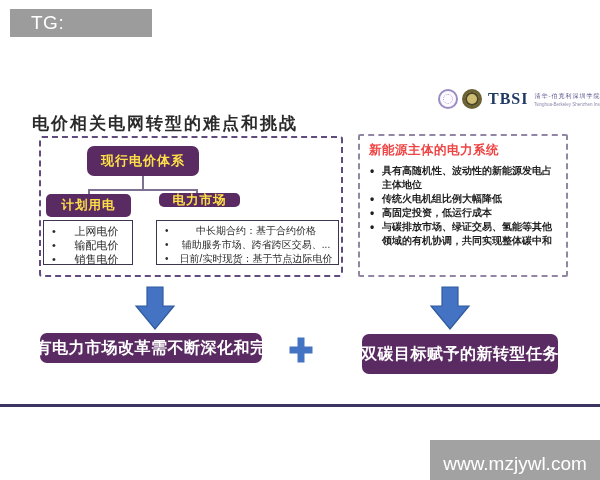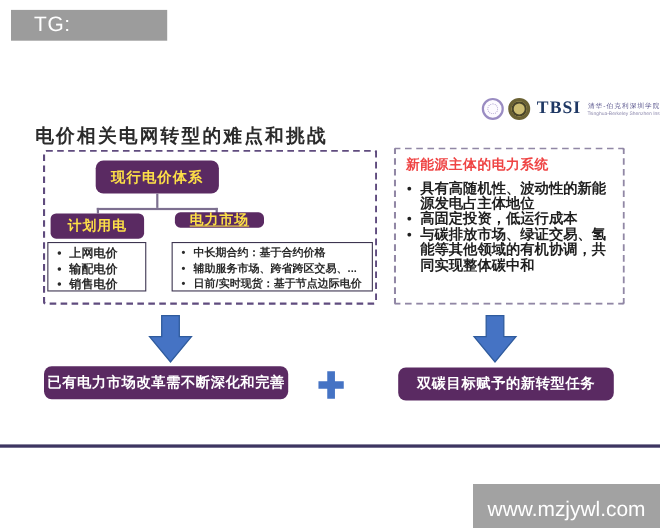--- a/index.html
+++ b/index.html
@@ -39,63 +39,63 @@
   #panel-current {
     position:absolute; left:39px; top:136px; width:304px; height:141px;
     border:2px dashed #5f4b7e; border-radius:3px; background:#ffffff;
   }
   .purple-node {
     position:absolute; background:#5a2a62; color:#fde047; font-weight:bold;
     display:flex; align-items:center; justify-content:center; letter-spacing:1px;
   }
   #node-root { left:87px; top:146px; width:112px; height:30px; border-radius:7px; font-size:13px; }
   #node-plan { left:46px; top:194px; width:85px; height:23px; border-radius:5px; font-size:12.5px; }
-  #node-market { left:159px; top:193px; width:81px; height:14px; border-radius:5px; font-size:12.5px;text-decoration:underline; }
+  #node-market { left:159px; top:193px; width:81px; height:14px; border-radius:5px; font-size:12.5px; }
   .connector { position:absolute; background:#7d7090; }
   #conn-stem { left:142px; top:176px; width:2px; height:13px; }
   #conn-h    { left:88px;  top:189px; width:110px; height:2px; }
   #conn-dl   { left:88px;  top:189px; width:2px; height:5px; }
   #conn-dr   { left:196px; top:189px; width:2px; height:5px; }
 
   .detail-box {
     position:absolute; background:#ffffff; border:1.5px solid #3d3550;
   }
   #box-plan   { left:43px;  top:220px; width:90px;  height:45px; }
   #box-market { left:156px; top:220px; width:183px; height:45px; }
   .detail-box ul { list-style:none; padding:3px 2px 0 6px; }
-  .detail-box li { position:relative; padding-left:13px; font-weight:700; color:#2b2b2b; line-height:14px; white-space:nowrap; }
+  .detail-box li { position:relative; padding-left:13px; font-weight:400; color:#2b2b2b; line-height:14px; white-space:nowrap;text-align:center; }
   .detail-box li::before { content:"\2022"; position:absolute; left:2px; top:0; }
   #box-plan li   { font-size:11px; }
   #box-market li { font-size:10px; }
 
   
   #panel-new {
     position:absolute; left:358px; top:134px; width:210px; height:143px;
     border:2px dashed #9187a5; border-radius:2px; background:#ffffff;
   }
   #panel-new-title { margin:6px 0 0 9px; color:#ef4444; font-weight:bold; font-size:12.5px; letter-spacing:.5px; }
   #panel-new ul { list-style:none; margin-top:5px; padding:0 5px 0 9px; }
-  #panel-new li { position:relative; padding-left:13px; font-size:13px; font-weight:700;
+  #panel-new li { position:relative; padding-left:13px; font-size:10px; font-weight:700;
       color:#1f1f1f; line-height:14px; }
   #panel-new li::before { content:"\2022"; position:absolute; left:1px; top:0; font-size:12px; }
 
   
   .down-arrow { position:absolute; width:42px; height:44px; }
   #arrow-left  { left:134px; top:286px; }
   #arrow-right { left:429px; top:286px; }
   #plus-sign { position:absolute; left:288px; top:336px; width:26px; height:28px; }
 
   
   .pill {
-    position:absolute; background:#5a2a62; color:#ffffff; font-weight:bold; font-size:13px;
+    position:absolute; background:#5a2a62; color:#ffffff; font-weight:bold; font-size:16px;
     border-radius:7px; display:flex; align-items:center; justify-content:center;
     letter-spacing:.5px; white-space:nowrap;
   }
   #pill-left  { left:40px;  top:333px; width:222px; height:30px; }
-  #pill-right { left:362px; top:334px; width:196px; height:30px; }
+  #pill-right { left:362px; top:334px; width:196px; height:40px; }
 
   
   #bottom-rule { position:absolute; left:0; top:404px; width:600px; height:3px; background:#3d3561; }
   #site-watermark {
     position:absolute; left:430px; top:440px; width:170px; height:48px;
     background:#a2a2a2; color:#ffffff; font-size:19px;
     display:flex; align-items:center; justify-content:center;
   }
 </style>
 </head>
@@ -139,20 +139,21 @@
     <li>中长期合约：基于合约价格</li>
     <li>辅助服务市场、跨省跨区交易、...</li>
     <li>日前/实时现货：基于节点边际电价</li>
   </ul>
 </div>
 
 <div id="panel-new">
   <div id="panel-new-title">新能源主体的电力系统</div>
   <ul>
     <li>具有高随机性、波动性的新能源发电占主体地位</li>
+    <li>传统火电机组比例大幅降低</li>
     <li>高固定投资，低运行成本</li>
     <li>与碳排放市场、绿证交易、氢能等其他领域的有机协调，共同实现整体碳中和</li>
   </ul>
 </div>
 
 <svg id="arrow-left" class="down-arrow" viewBox="0 0 42 44">
   <path d="M13 1 H29 V20 H40 L21 43 L2 20 H13 Z" fill="#4573c4" stroke="#2f5b9d" stroke-width="1.2"></path>
 </svg>
 <svg id="arrow-right" class="down-arrow" viewBox="0 0 42 44">
   <path d="M13 1 H29 V20 H40 L21 43 L2 20 H13 Z" fill="#4573c4" stroke="#2f5b9d" stroke-width="1.2"></path>

